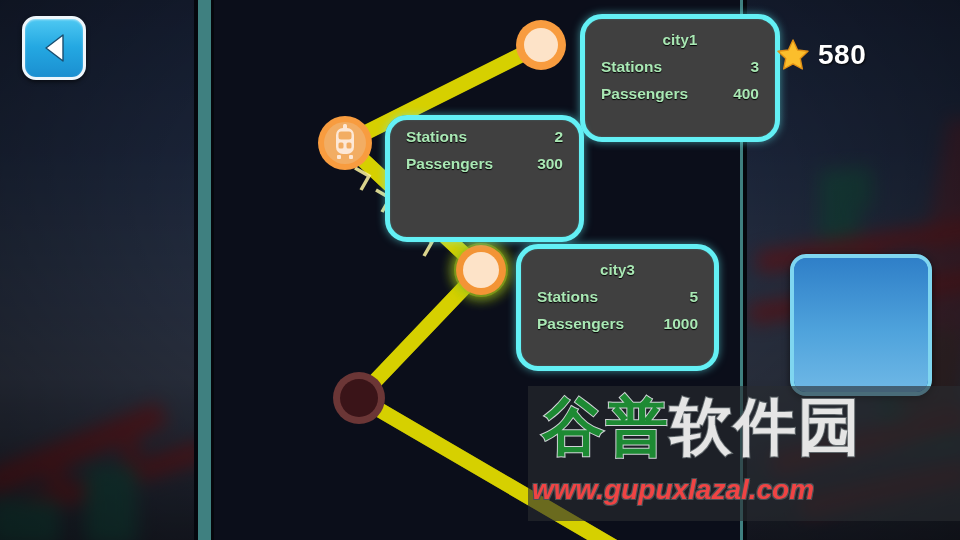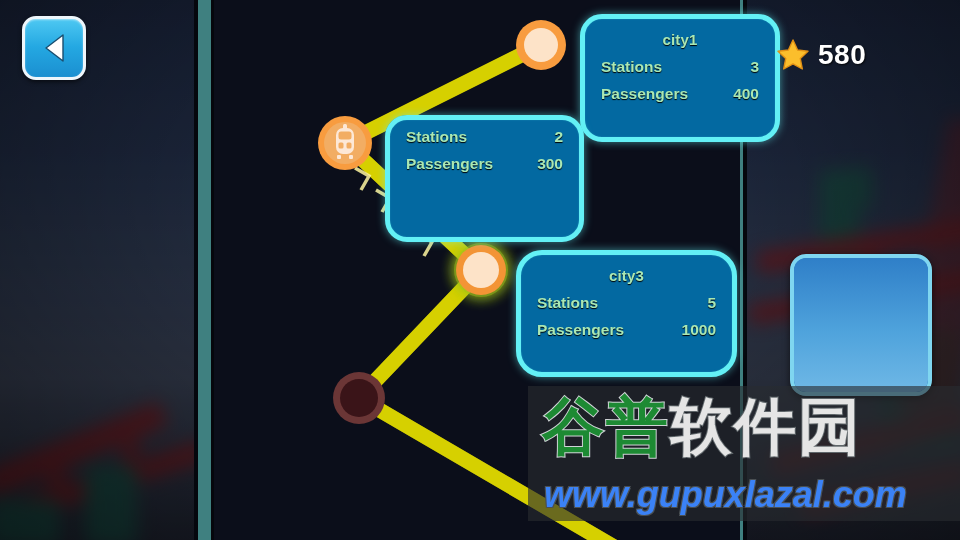--- a/index.html
+++ b/index.html
@@ -24,33 +24,33 @@
   .pillar .edgeR{position:absolute;top:0;bottom:0;right:-4px;width:4px;background:#05070d;}
 
   
   .play-panel{position:absolute;left:214px;top:0;width:526px;height:540px;background:#0b0e1a;}
 
   
   .map{position:absolute;left:0;top:0;width:960px;height:540px;}
 
   
   .city-card{position:absolute;box-sizing:border-box;
-     background:#0369a1;border:5px solid #63f0f5;border-radius:22px;
+     background:#404040;border:5px solid #63f0f5;border-radius:22px;
      box-shadow:0 0 9px rgba(99,240,245,.55), inset 0 0 2px rgba(99,240,245,.25);
      padding:8px 16px 10px 16px;}
   .city-title{color:#a9e8b4;font-size:15px;font-weight:bold;text-align:center;
      letter-spacing:.2px;margin:4px 0 10px 0;text-shadow:0 1px 1px #000;}
   .city-row{display:flex;justify-content:space-between;align-items:center;
      color:#a9e8b4;font-size:15.5px;font-weight:bold;margin:0 0 9px 0;
      text-shadow:0 1px 1px #000;}
   .city-row .val{font-variant-numeric:tabular-nums;}
 
   #card-city1{left:580px;top:14px;width:200px;height:128px;}
   #card-city2{left:385px;top:115px;width:199px;height:127px;}
-  #card-city3{left:516px;top:250px;width:221px;height:127px;border-radius:26px;}
+  #card-city3{left:516px;top:244px;width:203px;height:127px;}
 
   
   .back-btn{position:absolute;left:22px;top:16px;width:58px;height:58px;
      border-radius:14px;background:linear-gradient(180deg,#4ec8f2 0%,#24a8e2 48%,#1b8fd0 100%);
      border:3px solid #eef6fb;box-shadow:0 2px 4px rgba(0,0,0,.55), inset 0 1px 2px rgba(255,255,255,.5);
      display:flex;align-items:center;justify-content:center;cursor:pointer;}
 
   
   .score-wrap{position:absolute;left:776px;top:38px;display:flex;align-items:center;gap:8px;}
   .score-num{color:#ffffff;font-size:28px;font-weight:bold;
@@ -64,22 +64,22 @@
   .th-sky{position:absolute;inset:0;background:linear-gradient(180deg,#2f7fc8 0%,#4fa3dc 55%,#6fb8e6 100%);}
 
   
   .watermark{position:absolute;left:528px;top:386px;width:432px;height:135px;
      background:rgba(40,44,48,.62);}
   .wm-cn{position:absolute;left:14px;top:10px;font-size:62px;font-weight:bold;
      letter-spacing:2px;line-height:1;white-space:nowrap;
      font-family:"DejaVu Sans","Liberation Sans",sans-serif;}
   .wm-green{color:#1d8a33;-webkit-text-stroke:2px #cfd3d6;paint-order:stroke fill;margin-top:37px;}
   .wm-white{color:#e5e5e5;-webkit-text-stroke:2px #5e6569;paint-order:stroke fill;}
-  .wm-url{position:absolute;left:16px;top:88px;font-size:36px;font-weight:bold;
-     font-style:italic;color:#3b82f6;white-space:nowrap;
+  .wm-url{position:absolute;left:4px;top:88px;font-size:28px;font-weight:bold;
+     font-style:italic;color:#ef4444;white-space:nowrap;
      text-shadow:1px 1px 0 #4a5054,-1px -1px 0 #4a5054,1px -1px 0 #4a5054,-1px 1px 0 #4a5054;}
 </style>
 </head>
 <body>
 
 <div id="stage">
 
   <div class="bg">
     <div class="bg-blur">
 

